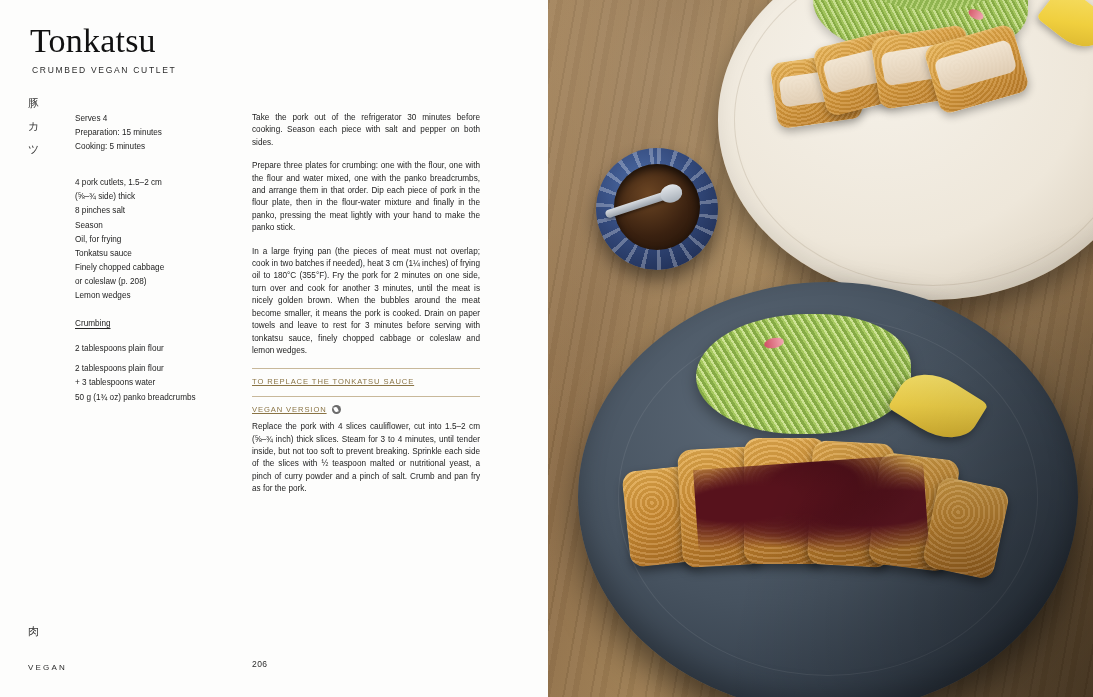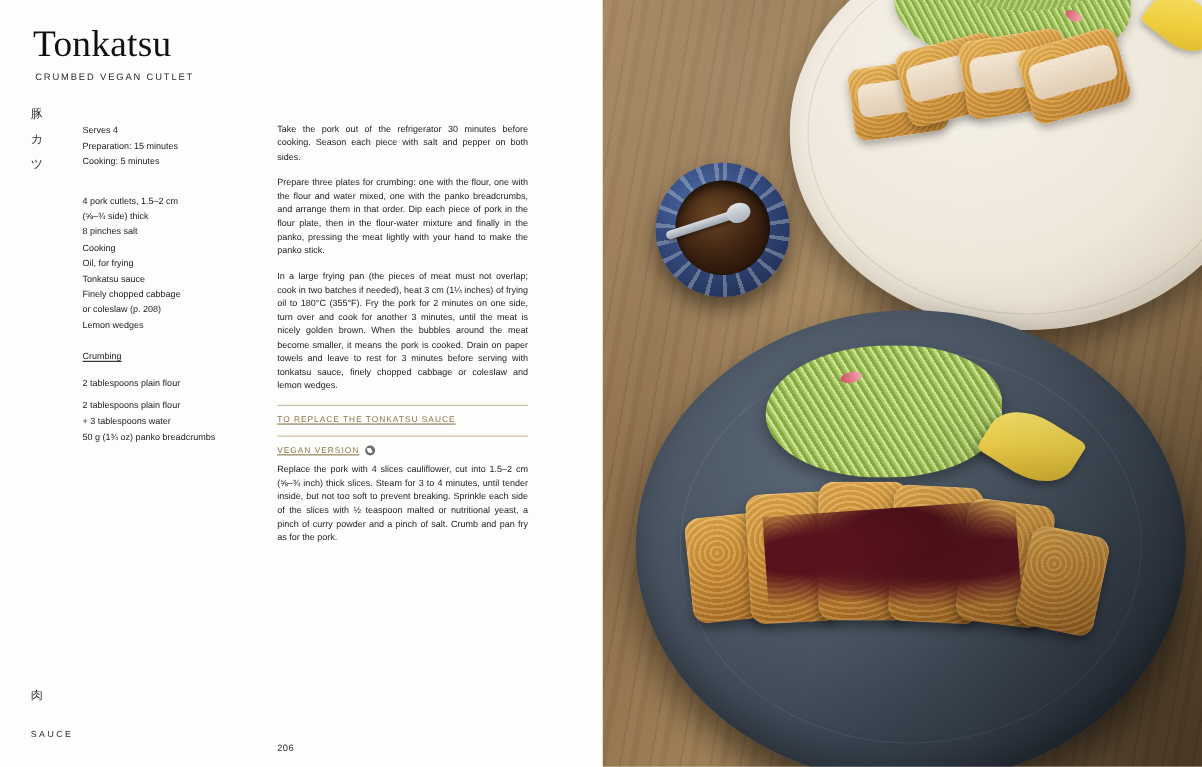--- a/index.html
+++ b/index.html
@@ -70,21 +70,21 @@
     position: absolute;
     left: 28px;
     bottom: 25px;
     font-size: 8px;
     letter-spacing: 2.2px;
     color: #2b2b2b;
   }
   .page-number {
     position: absolute;
     left: 252px;
-    bottom: 12px;
+    bottom: 28px;
     font-size: 8.5px;
     color: #2b2b2b;
     letter-spacing: 0.4px;
   }
 
   
   .col-ingredients {
     position: absolute;
     left: 75px;
     top: 112px;
@@ -431,34 +431,34 @@
     <div class="title">Tonkatsu</div>
     <div class="subtitle">CRUMBED VEGAN CUTLET</div>
 
     <div class="kana-col">
       <div>豚</div>
       <div>カ</div>
       <div>ツ</div>
     </div>
 
     <div class="kana-bottom">肉</div>
-    <div class="footer-left">SAUCE</div>
+    <div class="footer-left">VEGAN</div>
     <div class="page-number">206</div>
 
     <div class="col-ingredients">
       <div class="meta-line">Serves 4</div>
       <div class="meta-line">Preparation: 15 minutes</div>
       <div class="meta-line">Cooking: 5 minutes</div>
 
       <div class="gap"></div>
 
       <div class="ing-line">4 pork cutlets, 1.5–2 cm</div>
       <div class="ing-line">(⅝–¾ side) thick</div>
       <div class="ing-line">8 pinches salt</div>
-      <div class="ing-line">Cooking</div>
+      <div class="ing-line">Season</div>
       <div class="ing-line">Oil, for frying</div>
       <div class="ing-line">Tonkatsu sauce</div>
       <div class="ing-line">Finely chopped cabbage</div>
       <div class="ing-line">or coleslaw (p. 208)</div>
       <div class="ing-line">Lemon wedges</div>
 
       <div class="gap-sm"></div>
 
       <div class="crumbing-head">Crumbing</div>
       <div class="ing-line">2 tablespoons plain flour</div>

